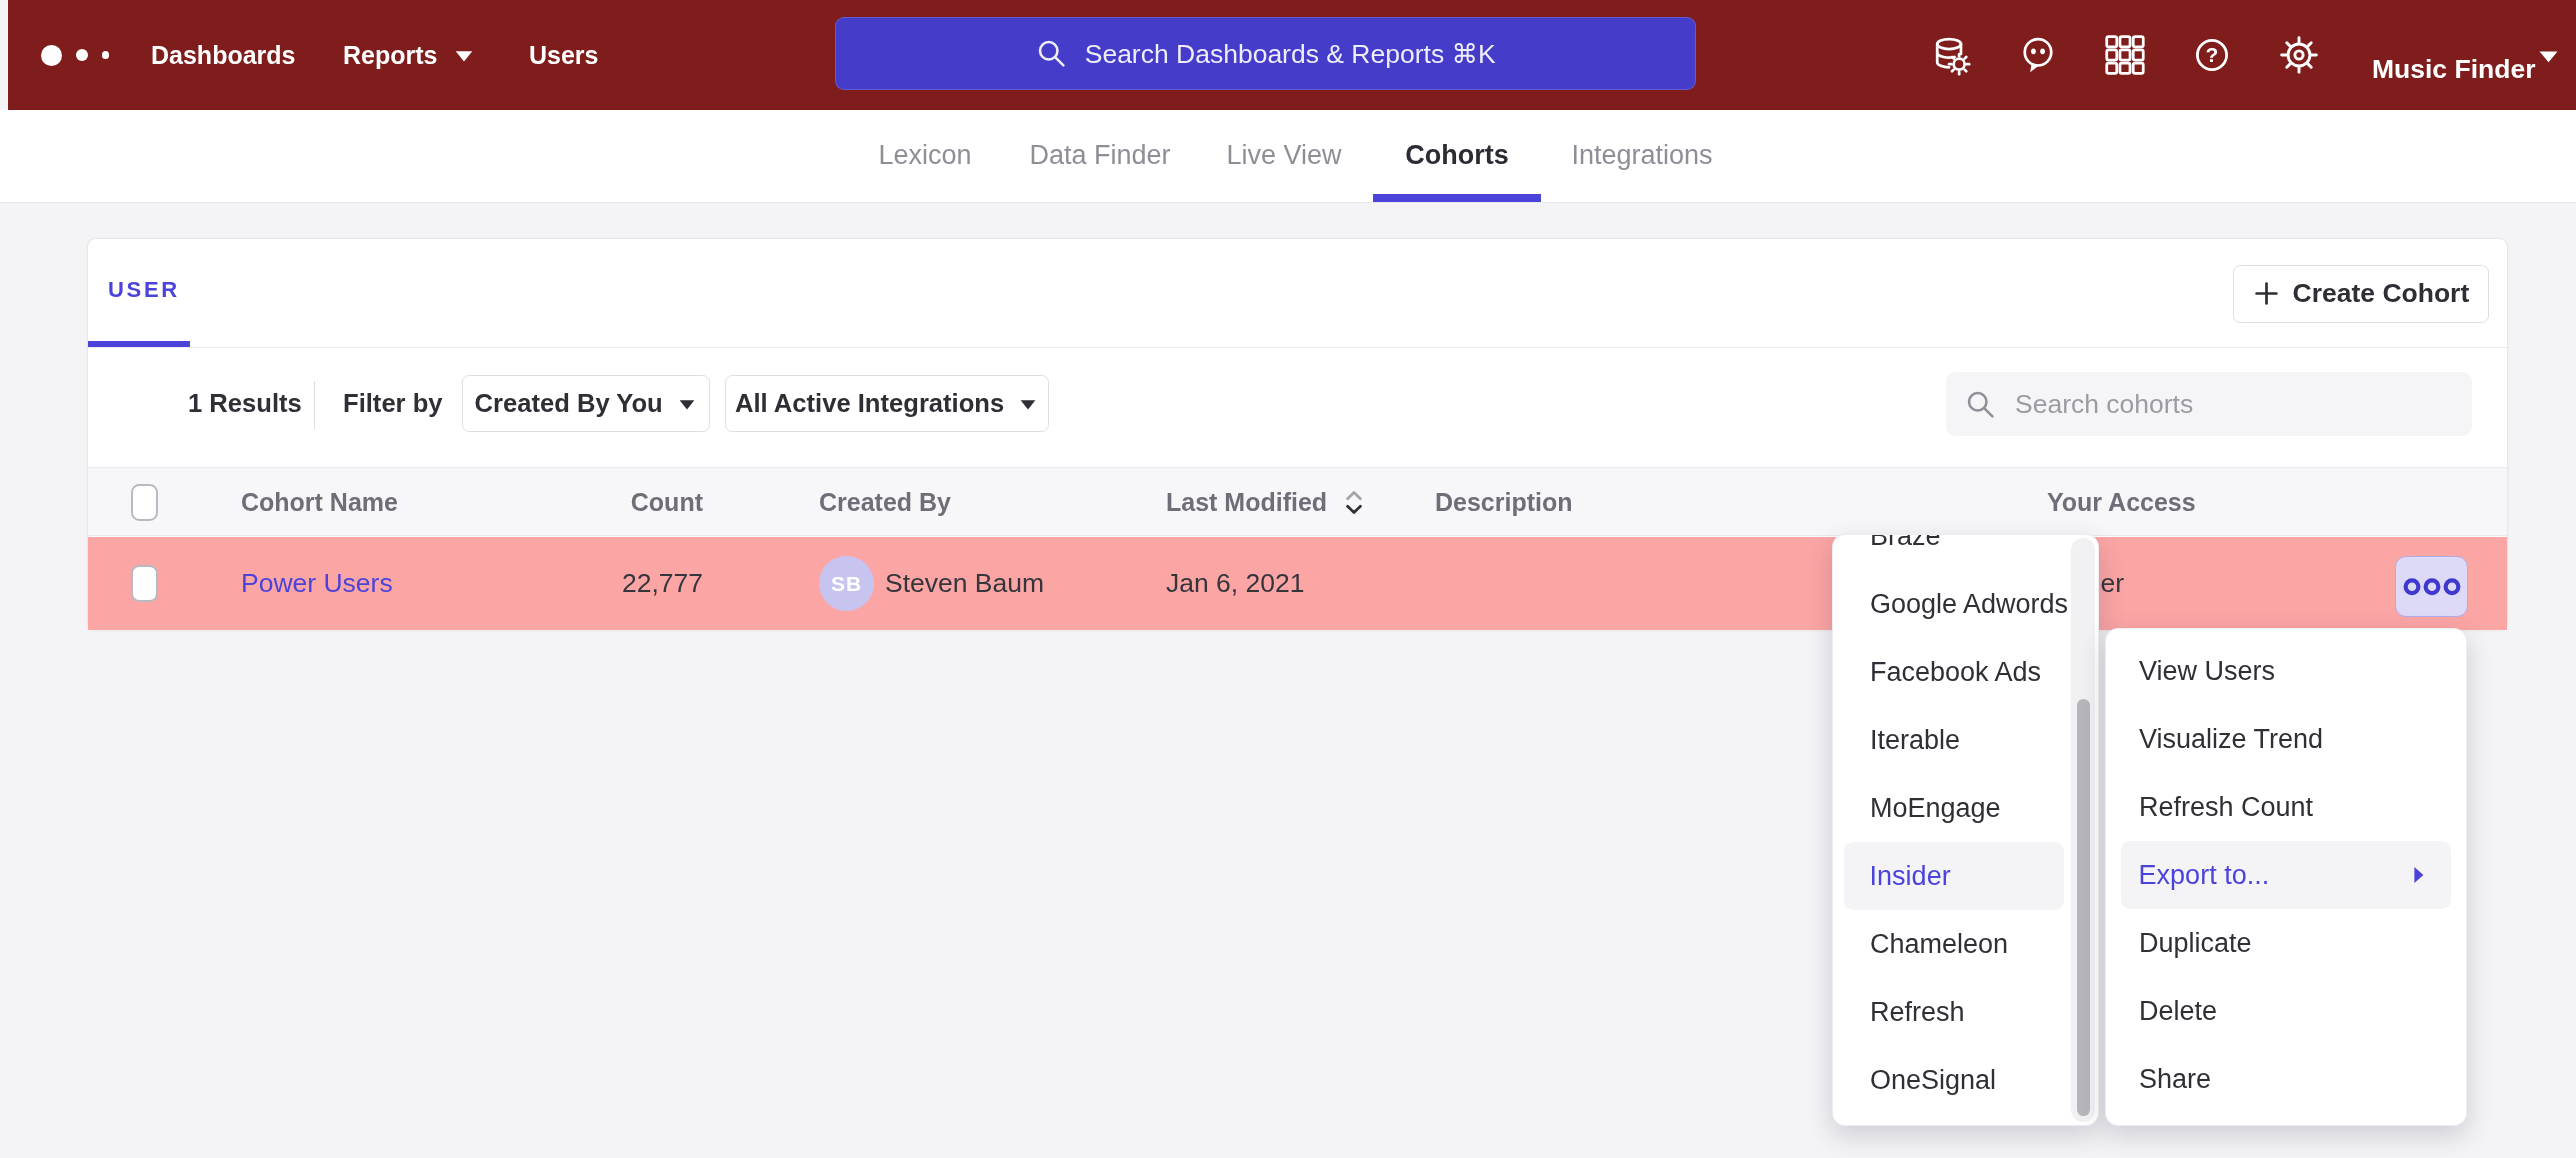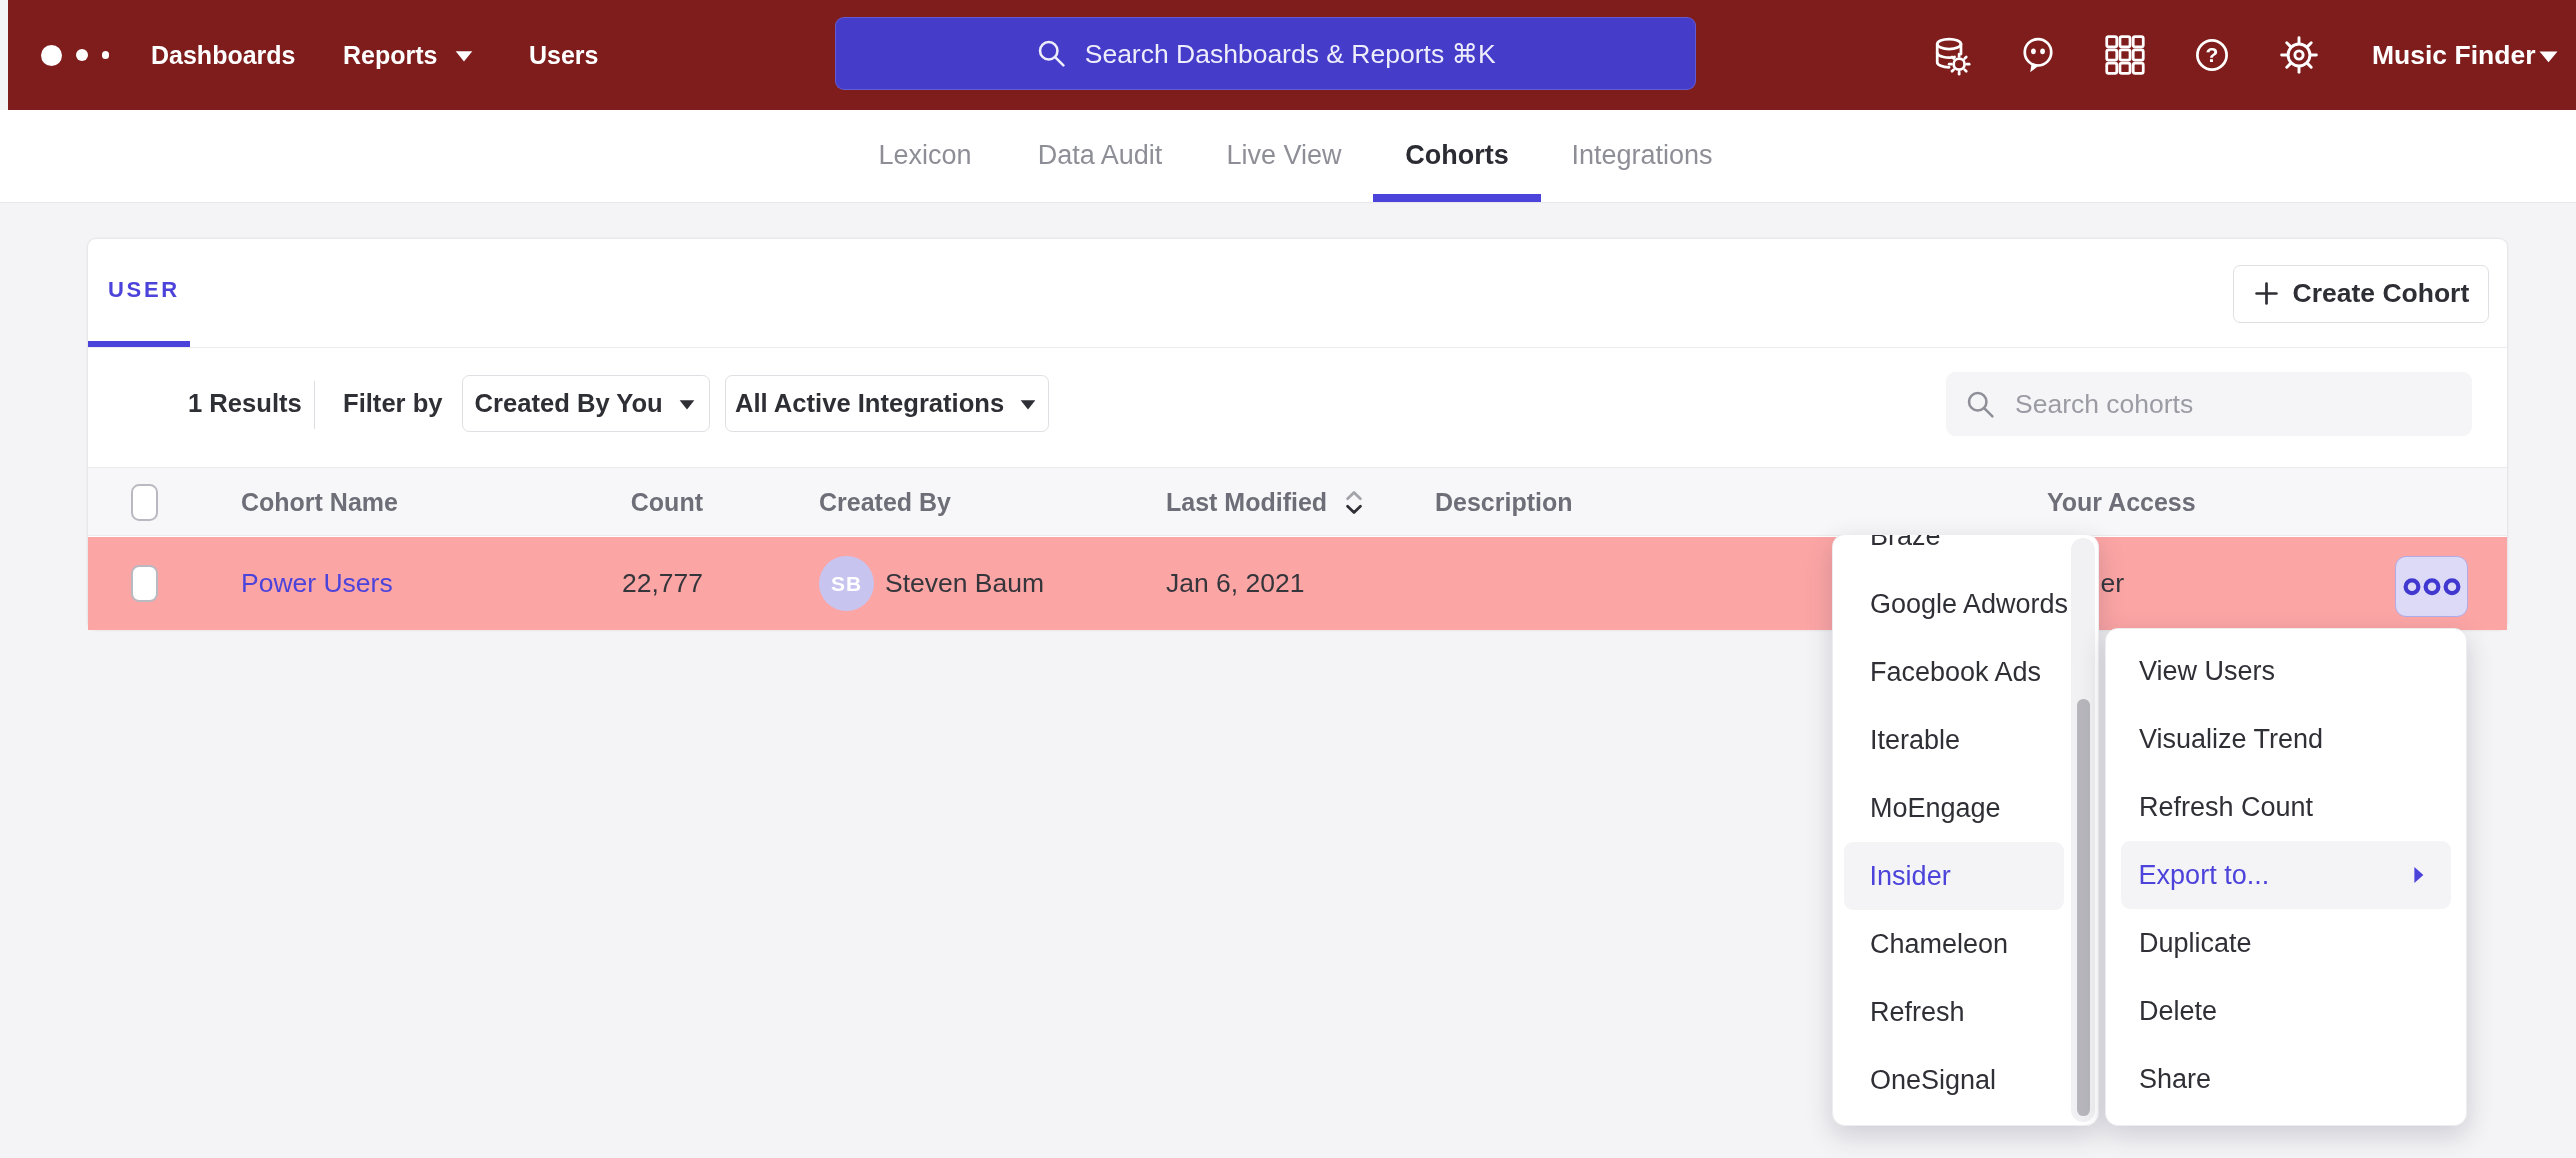--- a/index.html
+++ b/index.html
@@ -159,33 +159,33 @@
         <line x1="-13" y1="0" x2="-19" y2="0"></line>
           <line x1="13" y1="0" x2="19" y2="0"></line>
         <line x1="-9.2" y1="-9.2" x2="-13.4" y2="-13.4"></line>
           <line x1="9.2" y1="9.2" x2="13.4" y2="13.4"></line>
         <line x1="-9.2" y1="9.2" x2="-13.4" y2="13.4"></line>
           <line x1="9.2" y1="-9.2" x2="13.4" y2="-13.4"></line>
       </g>
     </svg>
   </span>
 
-  <div class="nav-item proj" style="left:2364px;">
+  <div class="nav-item proj" style="left:2364px;margin-top:14px;">
     <span>Music Finder</span>
   </div>
   <span class="abs" style="left:2527px;top:44px;">
     <svg width="27" height="24" viewBox="-15 -13 30 26">
         <polygon points="-10,-5 10,-5 0,7" fill="#ffffff"></polygon>
       </svg>
   </span>
 </div>
 
 <div class="subnav">
   <div class="tab" style="left:925px;">Lexicon</div>
-  <div class="tab" style="left:1100px;">Data Audit</div>
+  <div class="tab" style="left:1100px;">Data Finder</div>
   <div class="tab" style="left:1284px;">Live View</div>
   <div class="tab active" style="left:1457px;">Cohorts</div>
   <div class="tab" style="left:1642px;">Integrations</div>
   <div class="abs tab-underline"></div>
 </div>
 
 <div class="card">
 
   <div class="card-header">
     <div class="user-tab">USER</div>

